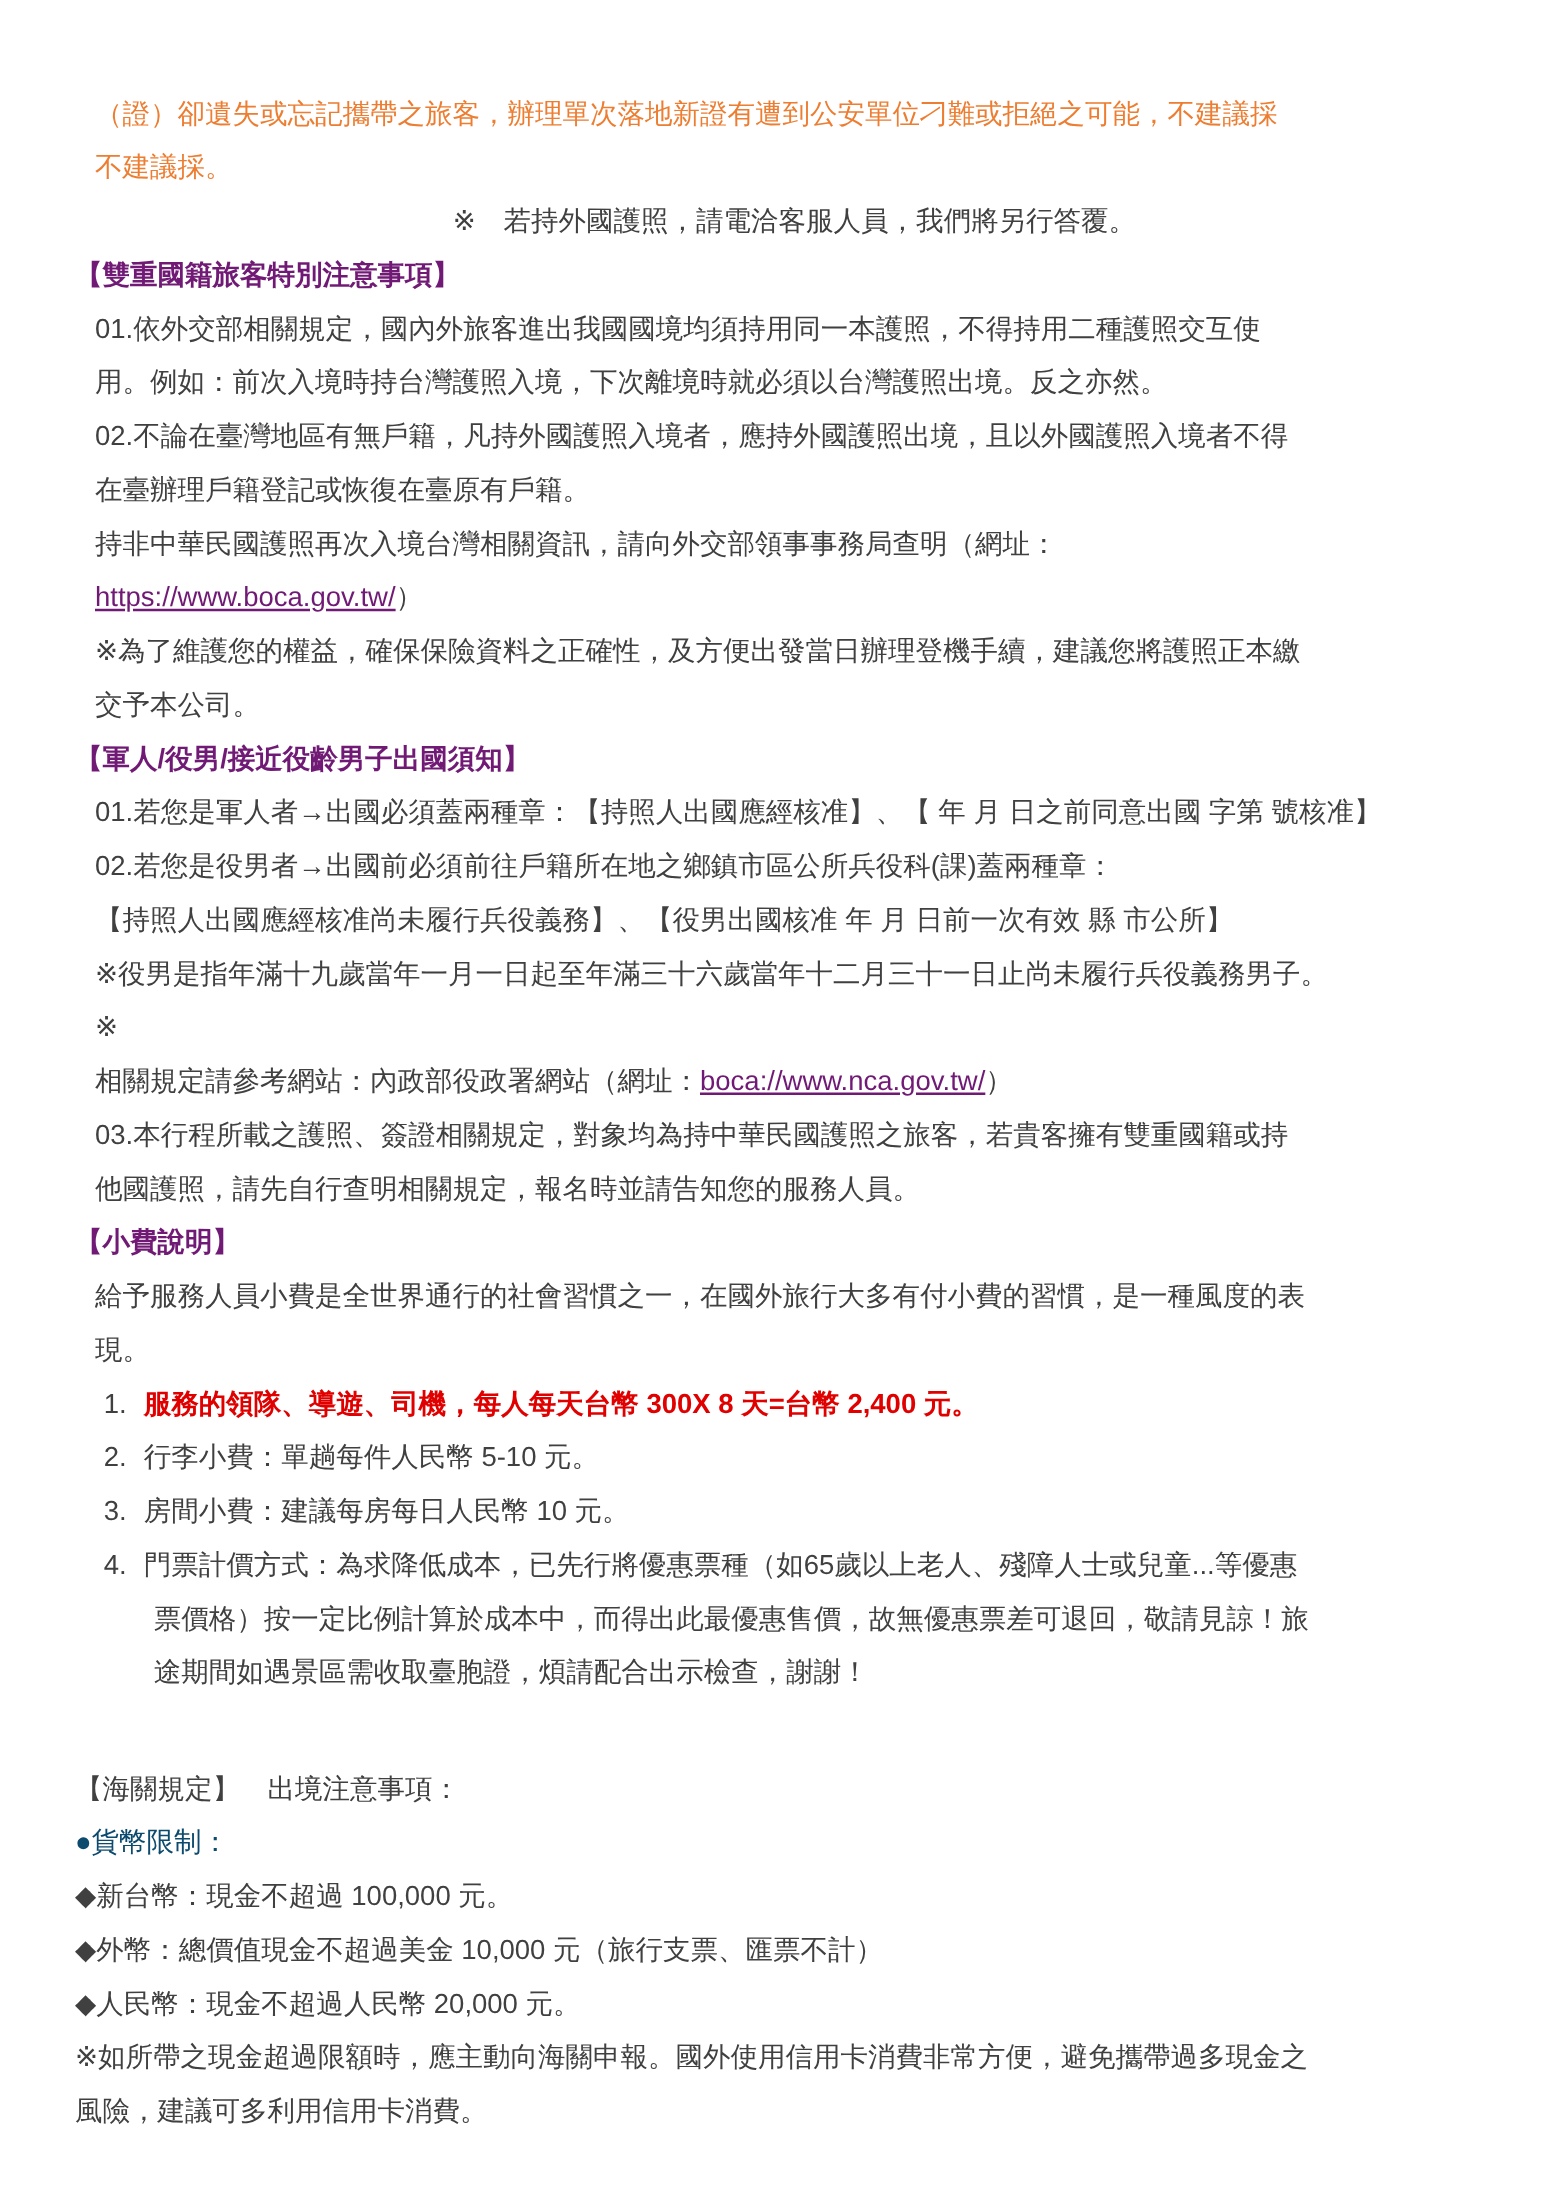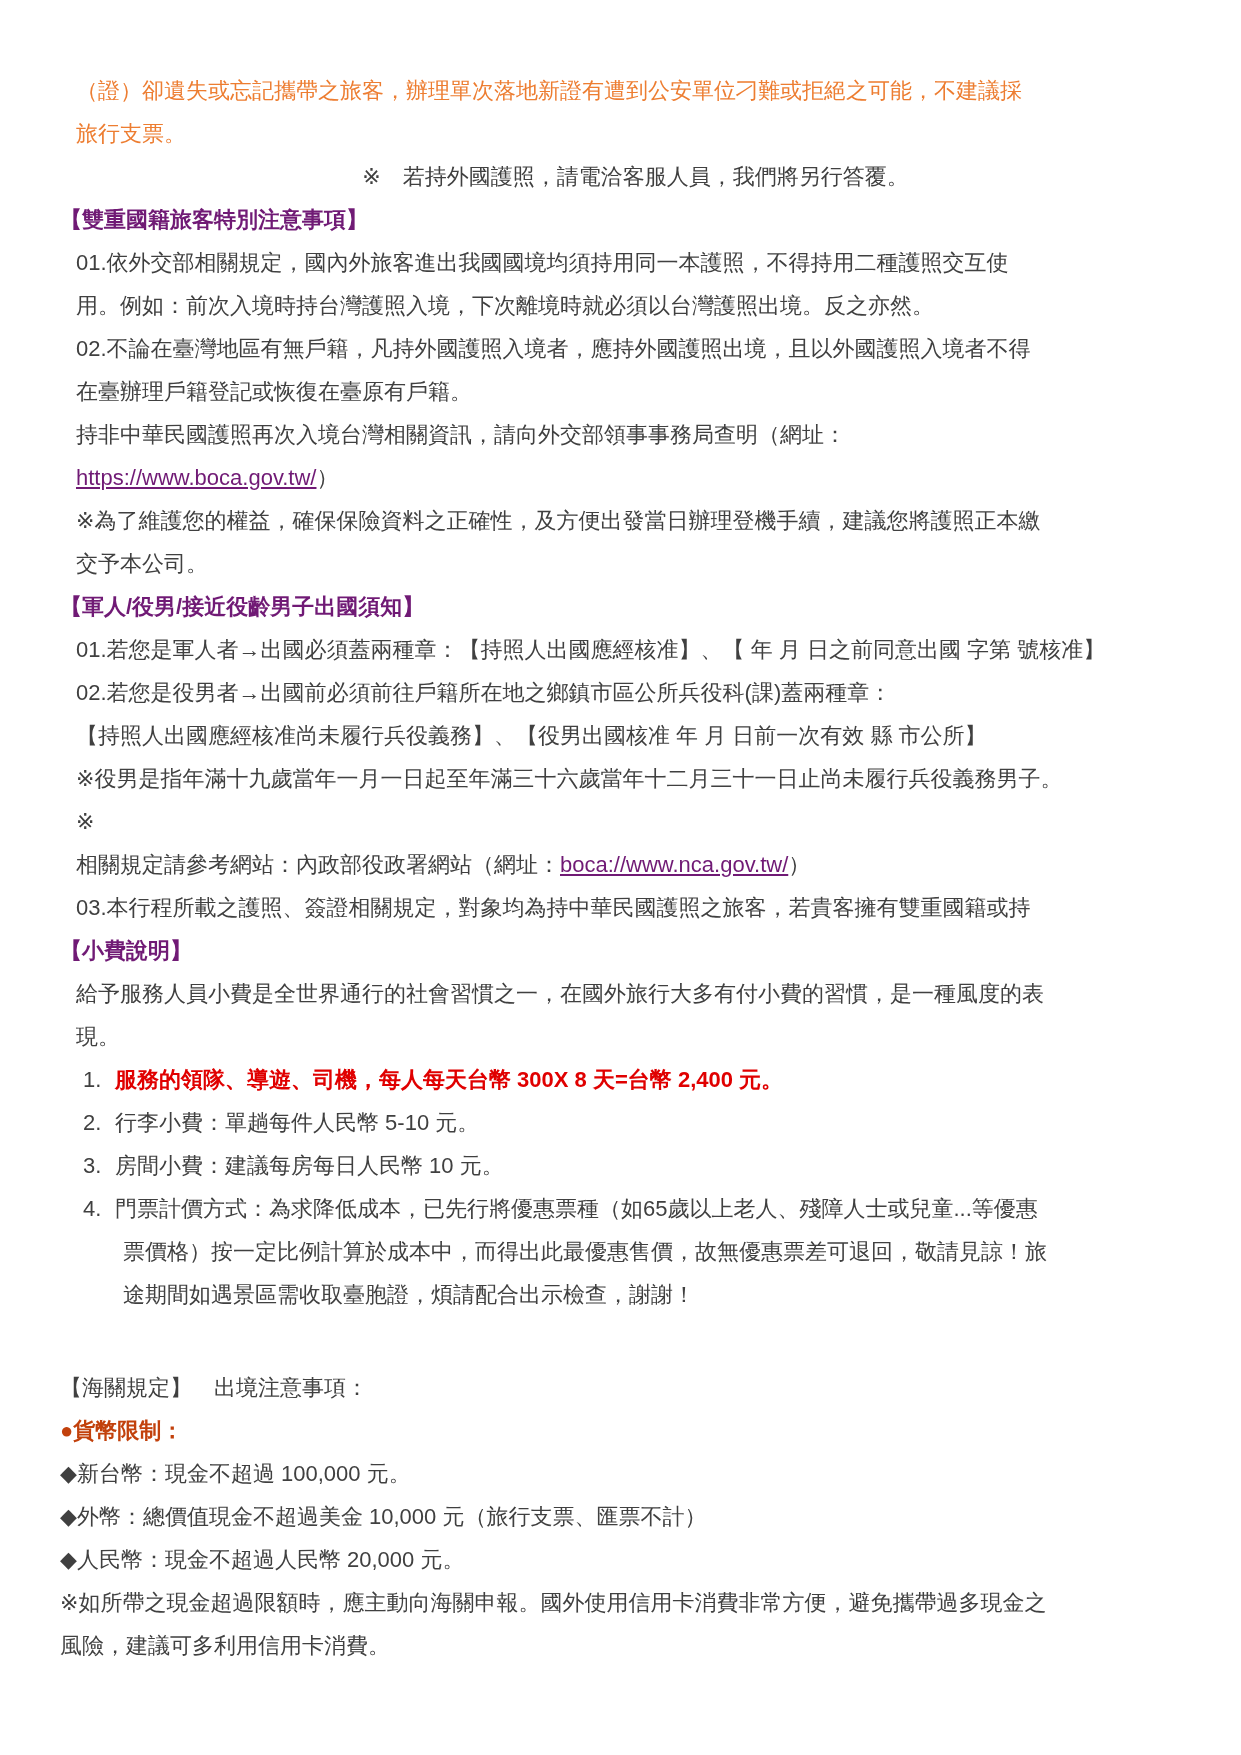--- a/index.html
+++ b/index.html
@@ -15,55 +15,56 @@
     font-size:22px;
     line-height:43px;
     color:#404040;
     overflow:hidden;
   }
   .ln{white-space:nowrap;height:43px;}
   .ind1{padding-left:16px;}   
   .ind2{padding-left:25px;text-align:center;}   
   .orange{color:#ED7D31;}
   .heading{font-weight:bold;color:#701a75;}
-  .subheading{font-weight:bold;color:#c2410c;}
+  .subheading{font-weight:normal;color:#0c4a6e;}
   .red{color:#e00000;font-weight:bold;}
   .url{color:#701a75;text-decoration:underline;cursor:pointer;}
   .li{display:flex;}
   .li .num{flex:0 0 32px;margin-left:23px;}
   .li-cont{padding-left:63px;}
   .gap-before{margin-top:50px;}
 </style>
 </head>
 <body>
 
 <div class="page">
 
   <div class="ln ind1 orange">（證）卻遺失或忘記攜帶之旅客，辦理單次落地新證有遭到公安單位刁難或拒絕之可能，不建議採</div>
-  <div class="ln ind1 orange">旅行支票。</div>
+  <div class="ln ind1 orange">不建議採。</div>
   <div class="ln ind2">※　若持外國護照，請電洽客服人員，我們將另行答覆。</div>
 
   <div class="ln heading">【雙重國籍旅客特別注意事項】</div>
   <div class="ln ind1">01.依外交部相關規定，國內外旅客進出我國國境均須持用同一本護照，不得持用二種護照交互使</div>
   <div class="ln ind1">用。例如：前次入境時持台灣護照入境，下次離境時就必須以台灣護照出境。反之亦然。</div>
   <div class="ln ind1">02.不論在臺灣地區有無戶籍，凡持外國護照入境者，應持外國護照出境，且以外國護照入境者不得</div>
   <div class="ln ind1">在臺辦理戶籍登記或恢復在臺原有戶籍。</div>
   <div class="ln ind1">持非中華民國護照再次入境台灣相關資訊，請向外交部領事事務局查明（網址：</div>
   <div class="ln ind1"><span class="url">https://www.boca.gov.tw/</span><span>）</span></div>
   <div class="ln ind1">※為了維護您的權益，確保保險資料之正確性，及方便出發當日辦理登機手續，建議您將護照正本繳</div>
   <div class="ln ind1">交予本公司。</div>
 
   <div class="ln heading">【軍人/役男/接近役齡男子出國須知】</div>
   <div class="ln ind1">01.若您是軍人者→出國必須蓋兩種章：【持照人出國應經核准】、【 年 月 日之前同意出國 字第 號核准】</div>
   <div class="ln ind1">02.若您是役男者→出國前必須前往戶籍所在地之鄉鎮市區公所兵役科(課)蓋兩種章：</div>
   <div class="ln ind1">【持照人出國應經核准尚未履行兵役義務】、【役男出國核准 年 月 日前一次有效 縣 市公所】</div>
   <div class="ln ind1">※役男是指年滿十九歲當年一月一日起至年滿三十六歲當年十二月三十一日止尚未履行兵役義務男子。</div>
   <div class="ln ind1">※</div>
   <div class="ln ind1"><span>相關規定請參考網站：內政部役政署網站（網址：</span><span class="url">boca://www.nca.gov.tw/</span><span>）</span></div>
   <div class="ln ind1">03.本行程所載之護照、簽證相關規定，對象均為持中華民國護照之旅客，若貴客擁有雙重國籍或持</div>
+  <div class="ln ind1">他國護照，請先自行查明相關規定，報名時並請告知您的服務人員。</div>
 
   <div class="ln heading">【小費說明】</div>
   <div class="ln ind1">給予服務人員小費是全世界通行的社會習慣之一，在國外旅行大多有付小費的習慣，是一種風度的表</div>
   <div class="ln ind1">現。</div>
   <div class="ln li">
       <span class="num">1.</span>
       <span class="red">服務的領隊、導遊、司機，每人每天台幣 300X 8 天=台幣 2,400 元。</span>
     </div>
   <div class="ln li">
       <span class="num">2.</span>

